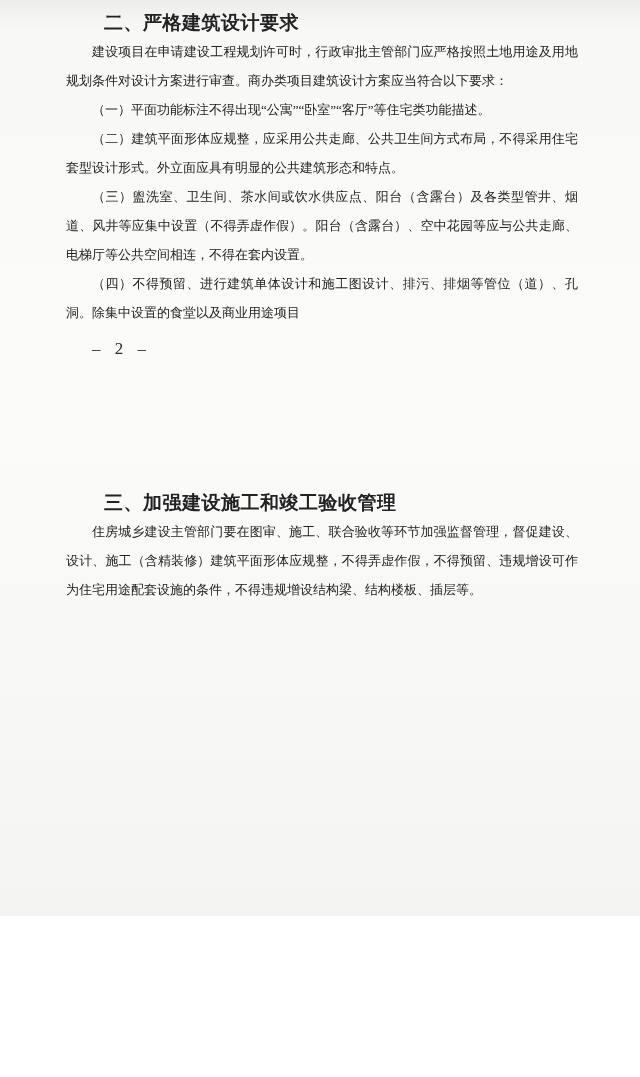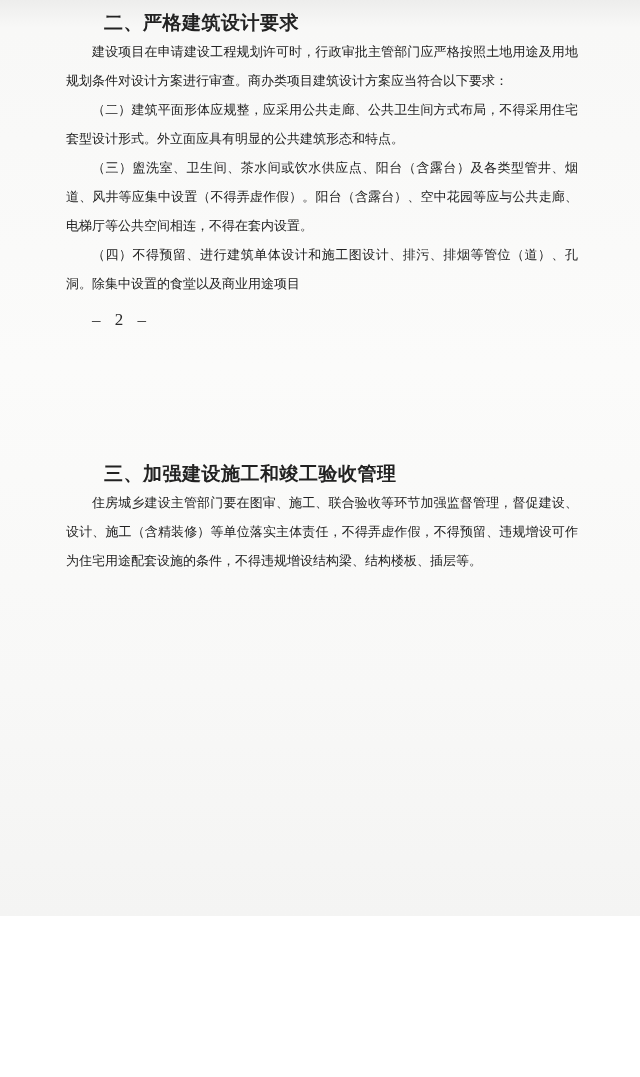--- a/index.html
+++ b/index.html
@@ -51,27 +51,28 @@
 </style>
 </head>
 <body>
 
 <div class="scan">
   <div class="text-col">
 
     <section class="page-block pg2">
       <h2 class="heading indent">二、严格建筑设计要求</h2>
       <p class="indent">建设项目在申请建设工程规划许可时，行政审批主管部门应严格按照土地用途及用地规划条件对设计方案进行审查。商办类项目建筑设计方案应当符合以下要求：</p>
+      <p class="indent">（一）平面功能标注不得出现“公寓”“卧室”“客厅”等住宅类功能描述。</p>
       <p class="indent">（二）建筑平面形体应规整，应采用公共走廊、公共卫生间方式布局，不得采用住宅套型设计形式。外立面应具有明显的公共建筑形态和特点。</p>
       <p class="indent">（三）盥洗室、卫生间、茶水间或饮水供应点、阳台（含露台）及各类型管井、烟道、风井等应集中设置（不得弄虚作假）。阳台（含露台）、空中花园等应与公共走廊、电梯厅等公共空间相连，不得在套内设置。</p>
       <p class="indent">（四）不得预留、进行建筑单体设计和施工图设计、排污、排烟等管位（道）、孔洞。除集中设置的食堂以及商业用途项目</p>
       <div class="page-number">– 2 –</div>
     </section>
 
     <div class="page-break-gap"></div>
 
     <section class="page-block pg3">
       <h2 class="heading indent">三、加强建设施工和竣工验收管理</h2>
-      <p class="indent">住房城乡建设主管部门要在图审、施工、联合验收等环节加强监督管理，督促建设、设计、施工（含精装修）等单位落实主体责任，不得弄虚作假，不得预留、违规增设可作为住宅用途配套设施的条件，不得违规增设结构梁、结构楼板、插层等。</p>
+      <p class="indent">住房城乡建设主管部门要在图审、施工、联合验收等环节加强监督管理，督促建设、设计、施工（含精装修）建筑平面形体应规整，不得弄虚作假，不得预留、违规增设可作为住宅用途配套设施的条件，不得违规增设结构梁、结构楼板、插层等。</p>
     </section>
 
   </div>
 </div>
 
 </body></html>

